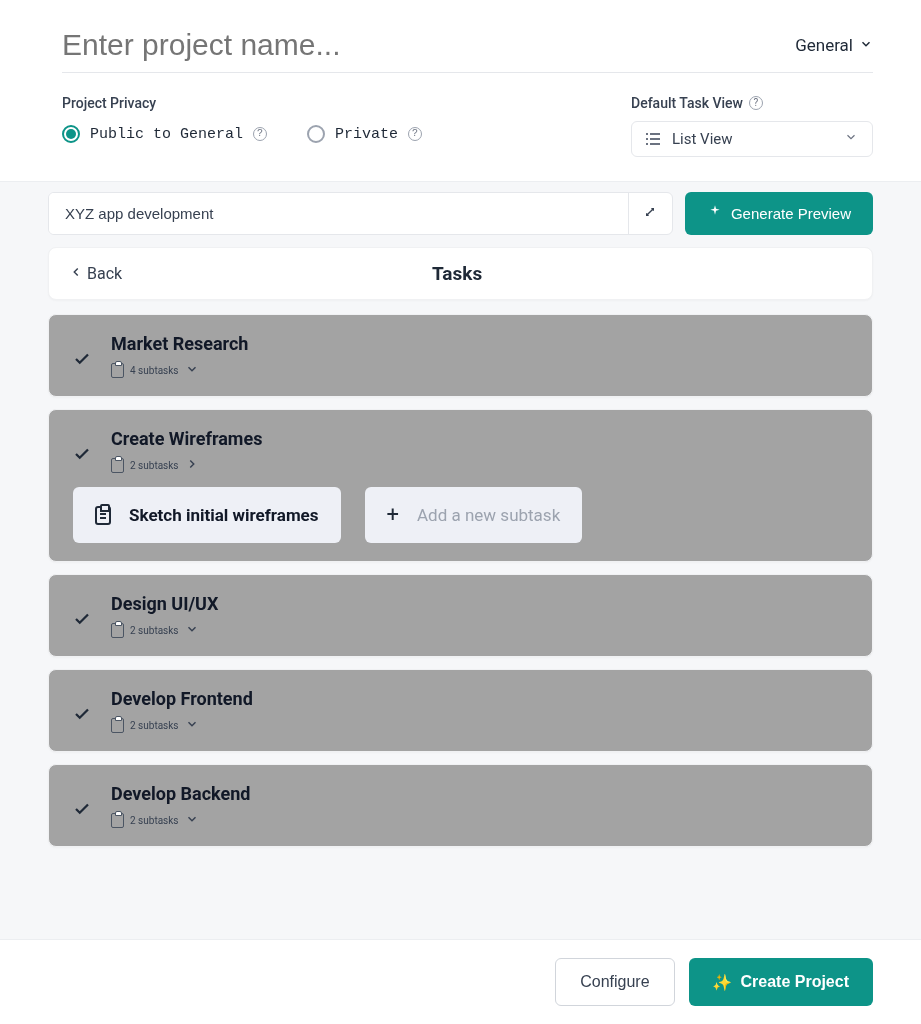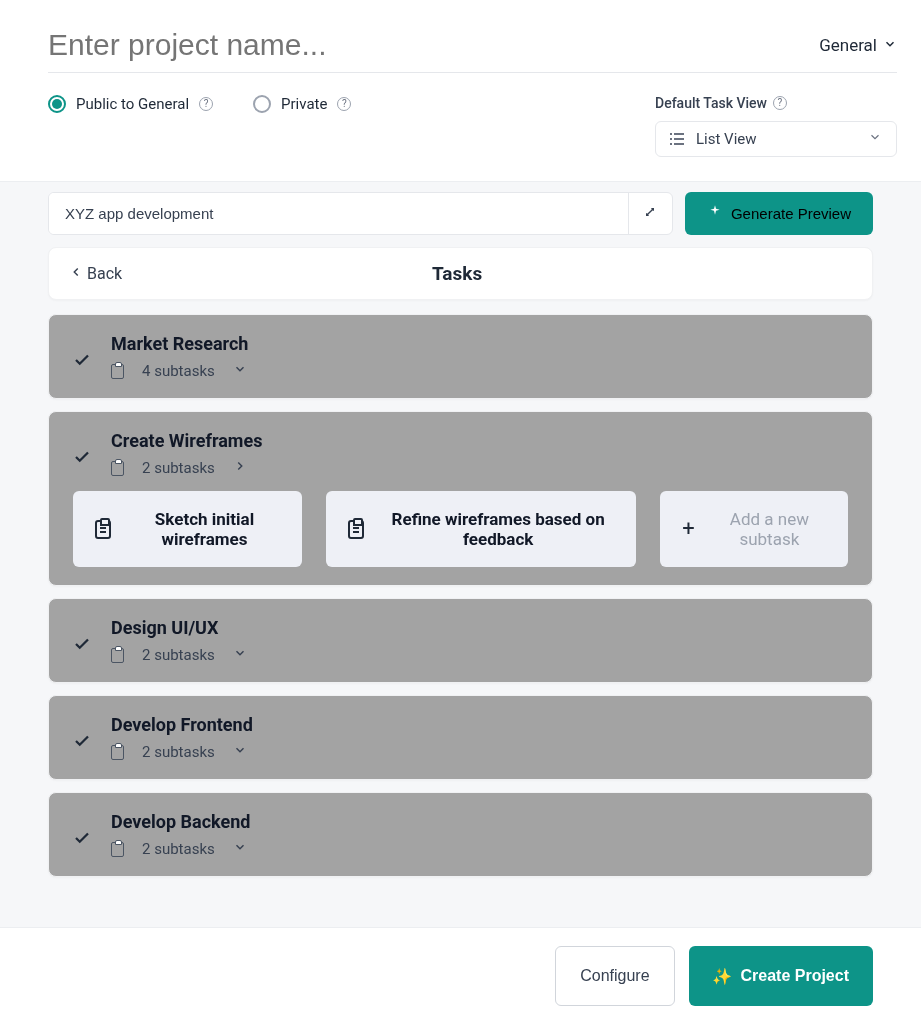--- a/index.html
+++ b/index.html
@@ -6,21 +6,22 @@
   body {
     font-family: -apple-system, BlinkMacSystemFont, "Segoe UI", Roboto, Helvetica, Arial, sans-serif;
     background: #ffffff;
     color: #1a1a1a;
     width: 921px;
     height: 1024px;
     overflow: hidden;
     position: relative;
   }
   .header {
-    padding: 28px 24px 0 48px;
+    padding: 28px 48px 0 48px;
+    margin-left: 14px;
   }
   .title-row {
     display: flex;
     justify-content: space-between;
     align-items: center;
     border-bottom: 1px solid #e5e7eb;
     padding-bottom: 10px;
   }
   .project-name-input {
     font-size: 30px;
@@ -52,20 +53,21 @@
   }
   .section-label {
     font-size: 14px;
     font-weight: 500;
     color: #374151;
   }
   .label-row { display: flex; align-items: center; gap: 6px; }
   .radio-row {
     display: flex;
     gap: 40px;
+    font-family: Liberation Mono, monospace;
   }
   .radio-option {
     display: flex;
     align-items: center;
     gap: 10px;
     font-size: 15px;
     color: #1f2937;
     cursor: pointer;
   }
   .radio-circle {
@@ -170,21 +172,21 @@
     border-left: 1px solid #e5e7eb;
     display: flex;
     align-items: center;
     justify-content: center;
     cursor: pointer;
     color: #374151;
     font-size: 14px;
   }
   .generate-btn {
     background: #0d9488;
-    color: #000000;
+    color: #ffffff;
     border: none;
     border-radius: 6px;
     padding: 0 22px;
     font-size: 15px;
     font-weight: 500;
     display: flex;
     align-items: center;
     gap: 8px;
     cursor: pointer;
   }
@@ -239,22 +241,22 @@
     gap: 8px;
   }
   .task-title {
     font-size: 18px;
     font-weight: 700;
     color: #111827;
   }
   .subtask-count-row {
     display: flex;
     align-items: center;
-    gap: 18px;
-    font-size: 15px;
+    gap: 6px;
+    font-size: 10px;
     color: #374151;
     cursor: pointer;
   }
   .clipboard-icon {
     display: inline-flex;
     width: 13px;
     height: 15px;
     border: 1.5px solid #4b5563;
     border-radius: 2px;
     position: relative;
@@ -340,21 +342,21 @@
     border-top: 1px solid #eceef1;
     padding: 18px 48px;
     display: flex;
     justify-content: flex-end;
     gap: 14px;
   }
   .configure-btn {
     background: #fff;
     border: 1px solid #d1d5db;
     border-radius: 6px;
-    padding: 20px 24px;
+    padding: 14px 24px;
     font-size: 16px;
     font-weight: 500;
     color: #374151;
     cursor: pointer;
   }
   .create-btn {
     background: #0d9488;
     border: none;
     border-radius: 6px;
     padding: 12px 24px;
@@ -380,20 +382,21 @@
       <span class="chevron">
         <svg width="14" height="14" viewBox="0 0 24 24" fill="none" stroke="#1f2937" stroke-width="2.5">
             <polyline points="6 9 12 15 18 9"></polyline>
           </svg>
       </span>
     </div>
   </div>
 
   <div class="settings-row">
     <div class="privacy-section">
+      <span class="section-label">Project Privacy</span>
       <div class="radio-row">
         <div class="radio-option">
           <span class="radio-circle selected"></span>
           <span>Public to General</span>
           <span class="help-icon">?</span>
         </div>
         <div class="radio-option">
           <span class="radio-circle"></span>
           <span>Private</span>
           <span class="help-icon">?</span>
@@ -490,24 +493,20 @@
                   <polyline points="9 18 15 12 9 6"></polyline>
                 </svg></span>
             </div>
           </div>
         </div>
         <div class="subtask-list">
           <div class="subtask-item">
             <span class="clipboard-icon-lg"></span>
             <span class="subtask-title">Sketch initial wireframes</span>
           </div>
-          <div class="subtask-item">
-            <span class="clipboard-icon-lg"></span>
-            <span class="subtask-title">Refine wireframes based on feedback</span>
-          </div>
           <div class="add-subtask">
             <span class="plus-icon">+</span>
             <span class="add-subtask-text">Add a new subtask</span>
           </div>
         </div>
       </div>
       <div class="task-card">
         <div class="task-row">
           <span class="check-icon"><svg width="18" height="18" viewBox="0 0 24 24" fill="none" stroke="#1f2937" stroke-width="3">
               <polyline points="20 6 9 17 4 12"></polyline>

